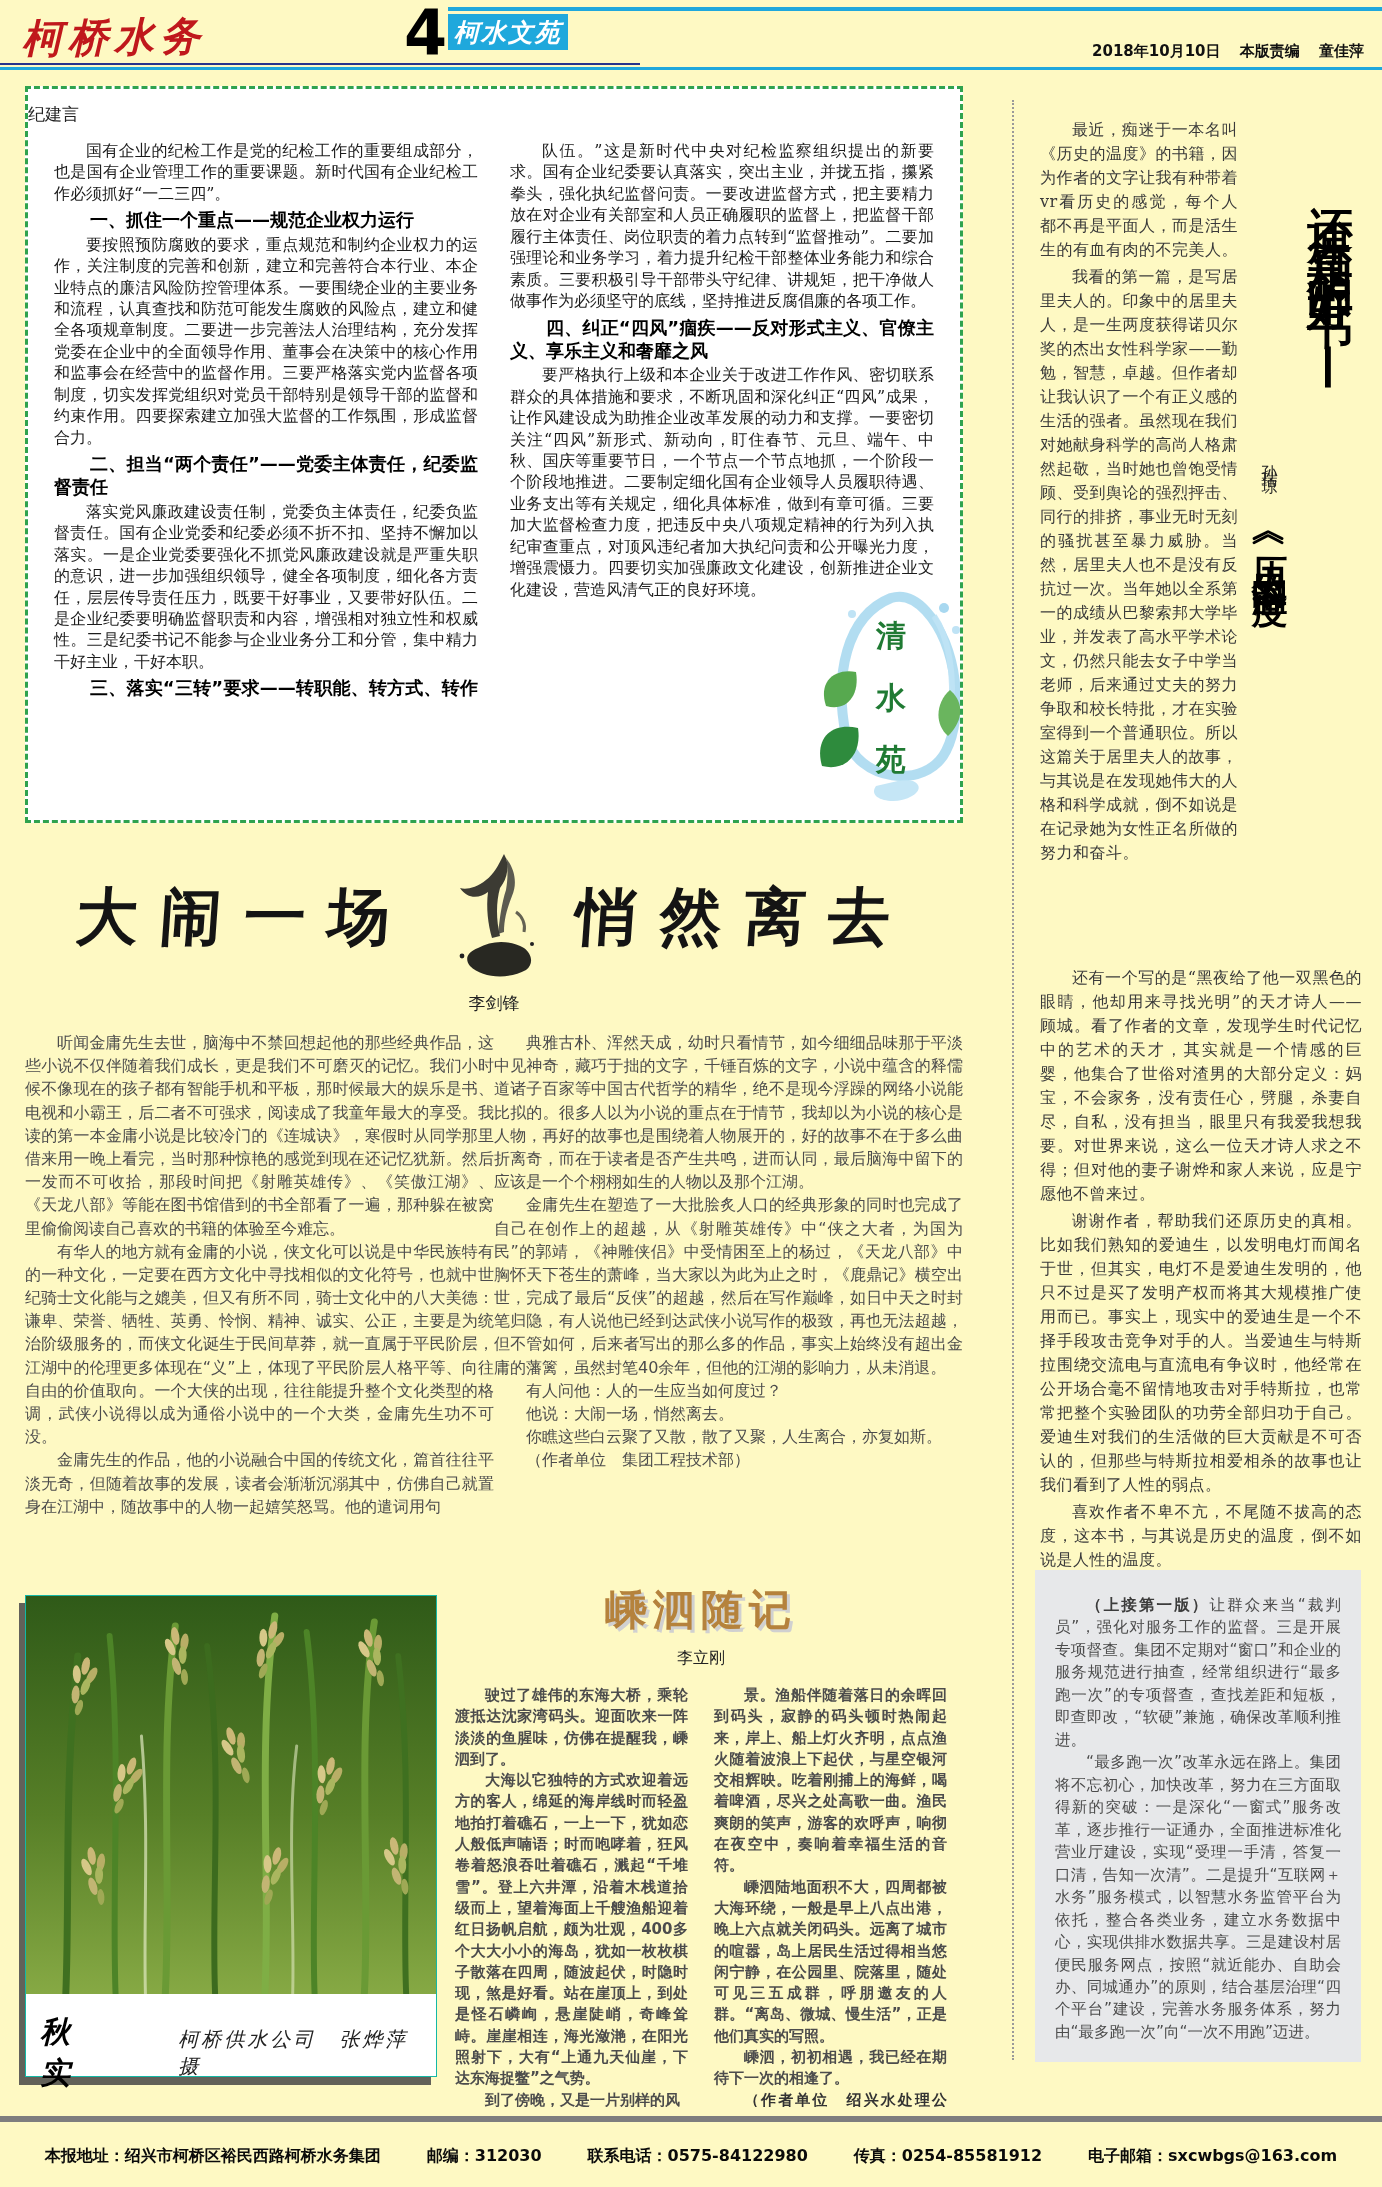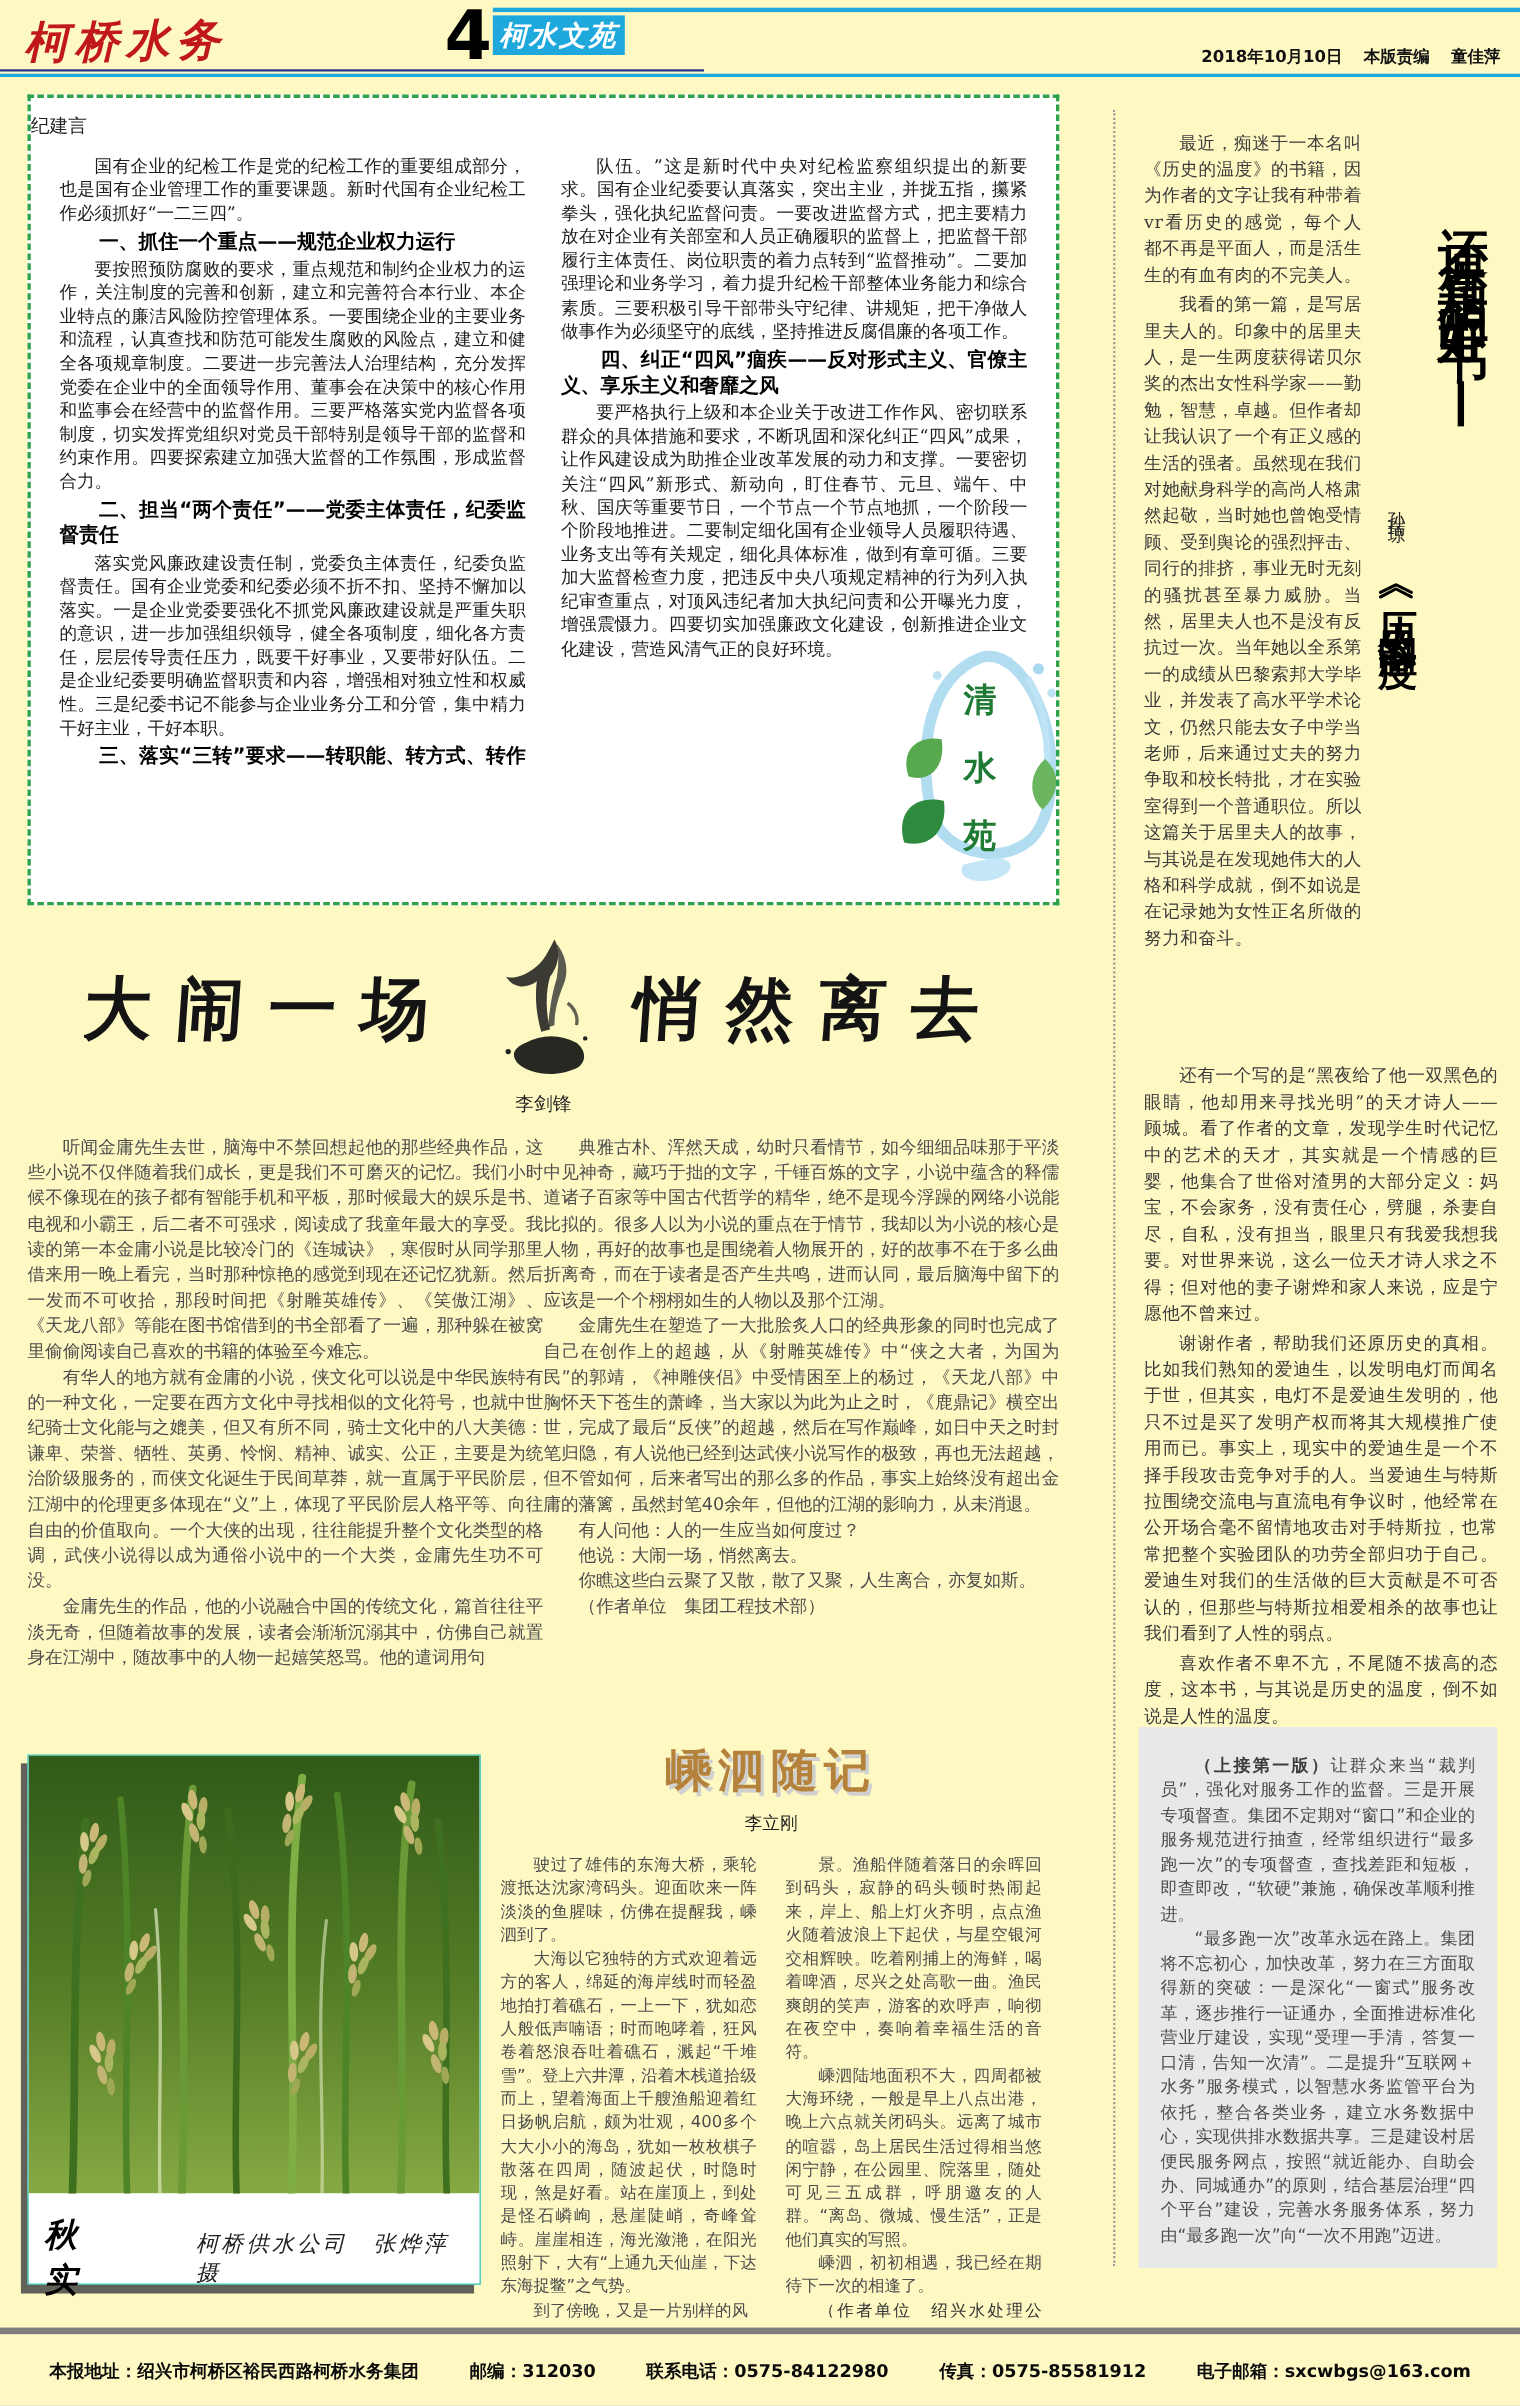--- a/index.html
+++ b/index.html
@@ -72,21 +72,21 @@
   .photo-cap{display:flex;align-items:center;padding:18px 12px 0 14px;}
   .photo-cap-title{font-size:30px;font-weight:900;letter-spacing:18px;color:#000;}
   .photo-cap-credit{font-family:"DejaVu Serif",serif;font-size:20px;color:#222;margin-left:10px;letter-spacing:3px;}
 
   .ss{position:absolute;left:455px;top:1582px;width:492px;}
   .ss-title{text-align:center;font-size:42px;font-weight:900;color:#b5823c;letter-spacing:6px;
             text-shadow:3px 3px 0 #d0d0d0;font-family:"DejaVu Sans",sans-serif;}
   .ss-author{text-align:center;font-family:"DejaVu Serif",serif;font-size:16px;margin-top:10px;color:#222;}
   .ss-cols{display:flex;gap:26px;margin-top:16px;height:422px;overflow:hidden;}
   .ss-col{flex:1;font-size:15px;line-height:1.42;color:#4c4c4c;text-align:justify;}
-  .ss-col p{margin:0;text-indent:2em;}
+  .ss-col p{margin:0;text-indent:2em;font-weight:bold;}
   .ss-attrib{font-family:"DejaVu Serif",serif;text-indent:2em;color:#333;}
 
   .contbox{position:absolute;left:1035px;top:1570px;width:326px;height:492px;background:#e7e8ea;
            box-sizing:border-box;padding:24px 20px;overflow:hidden;}
   .contbox p{margin:0;font-size:15.5px;line-height:1.45;color:#4c4c4c;text-align:justify;text-indent:2em;}
   .contbox .lead{font-weight:bold;color:#3c3c3c;}
 
   
   .foot-rule{position:absolute;left:0;top:2116px;width:100%;height:6px;background:#7e7e7e;}
   .footer{position:absolute;left:0;top:2146px;width:100%;display:flex;justify-content:center;
@@ -268,17 +268,17 @@
   <section class="contbox">
     <p><span class="lead">（上接第一版）</span><span>让群众来当“裁判员”，强化对服务工作的监督。三是开展专项督查。集团不定期对“窗口”和企业的服务规范进行抽查，经常组织进行“最多跑一次”的专项督查，查找差距和短板，即查即改，“软硬”兼施，确保改革顺利推进。</span></p>
     <p>“最多跑一次”改革永远在路上。集团将不忘初心，加快改革，努力在三方面取得新的突破：一是深化“一窗式”服务改革，逐步推行一证通办，全面推进标准化营业厅建设，实现“受理一手清，答复一口清，告知一次清”。二是提升“互联网＋水务”服务模式，以智慧水务监管平台为依托，整合各类业务，建立水务数据中心，实现供排水数据共享。三是建设村居便民服务网点，按照“就近能办、自助会办、同城通办”的原则，结合基层治理“四个平台”建设，完善水务服务体系，努力由“最多跑一次”向“一次不用跑”迈进。</p>
   </section>
 
   <div class="foot-rule"></div>
   <div class="footer">
     <span><span class="lbl">本报地址：</span><span>绍兴市柯桥区裕民西路柯桥水务集团</span></span>
     <span><span class="lbl">邮编：</span><span>312030</span></span>
     <span><span class="lbl">联系电话：</span><span>0575-84122980</span></span>
-    <span><span class="lbl">传真：</span><span>0575-85581912</span></span>
+    <span><span class="lbl">传真：</span><span>0254-85581912</span></span>
     <span><span class="lbl">电子邮箱：</span><span>sxcwbgs@163.com</span></span>
   </div>
 
 </div>
 
 </body></html>

